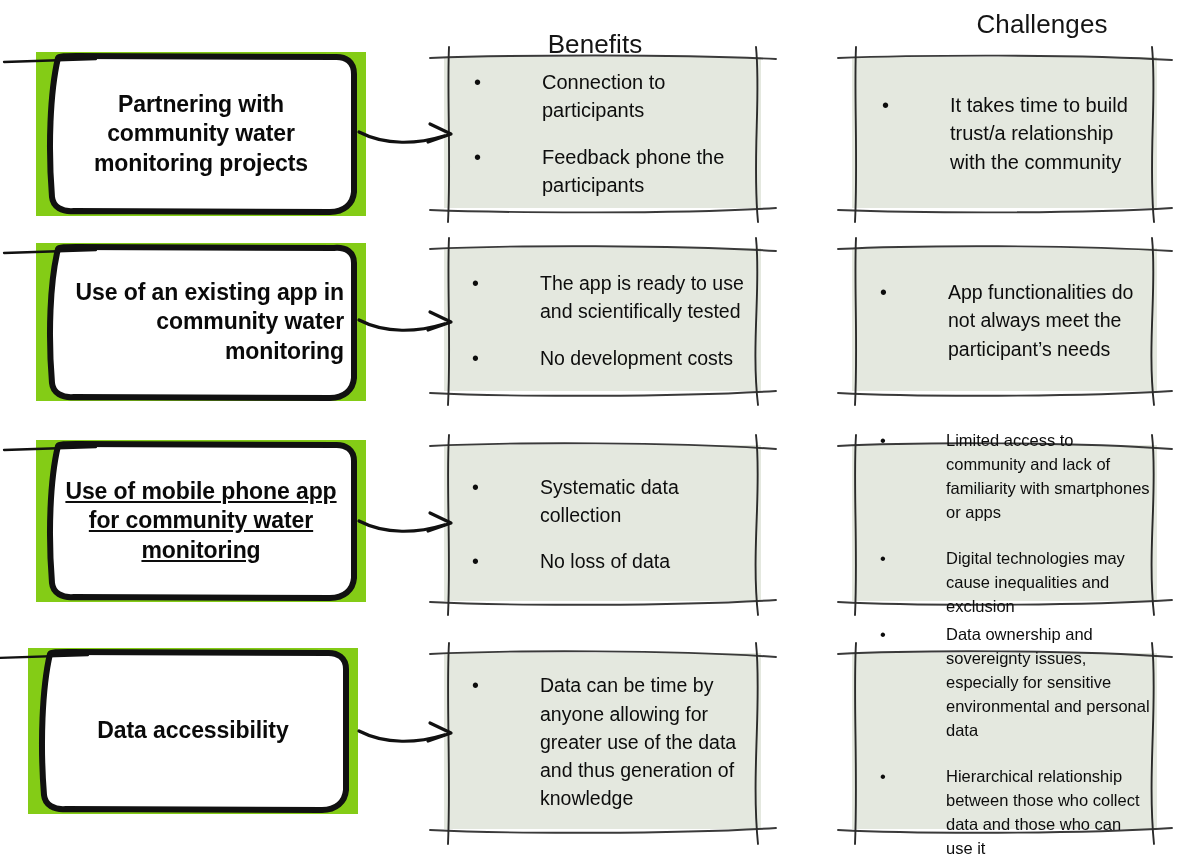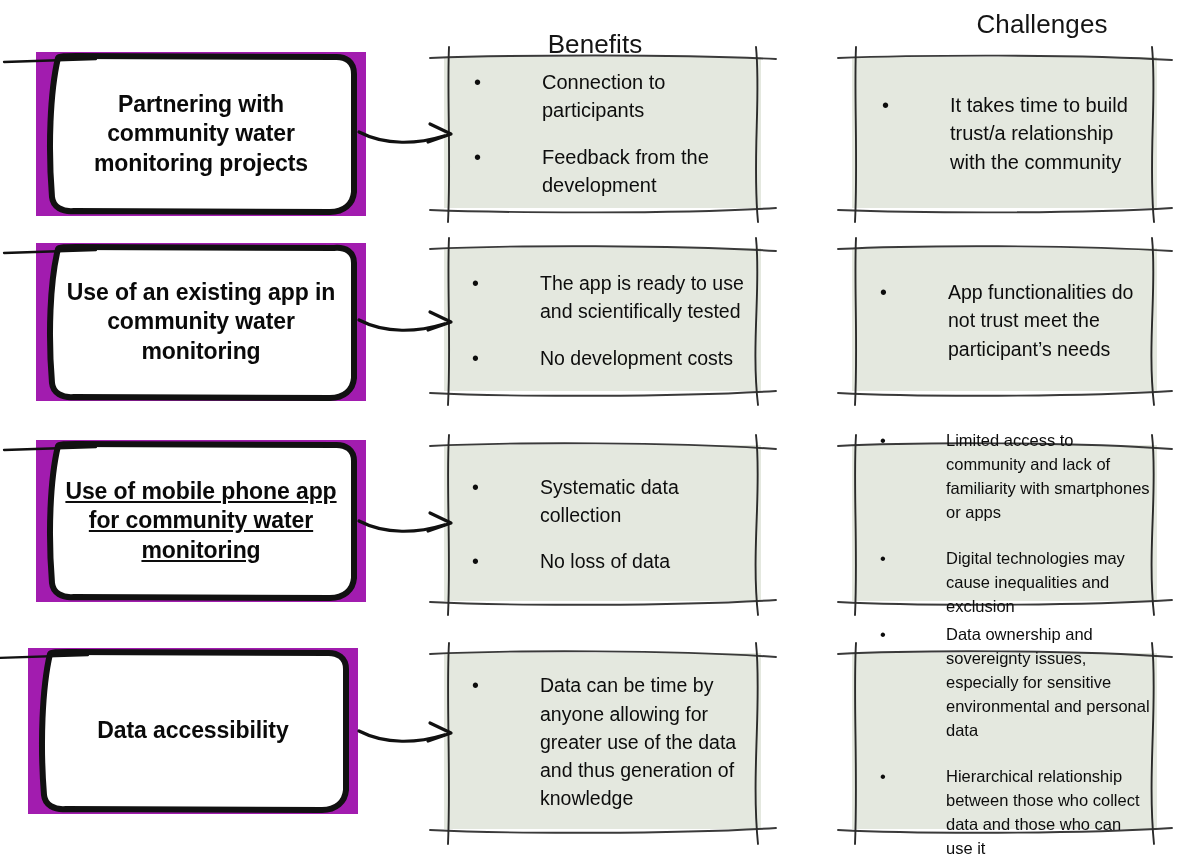--- a/index.html
+++ b/index.html
@@ -42,21 +42,21 @@
   .row { position: absolute; left: 0; width: 1200px; }
 
   
   .topic-box {
     position: absolute;
     box-sizing: border-box;
     display: flex;
     align-items: center;
     justify-content: center;
     text-align: center;
-    background: #a21caf;
+    background: #84cc16;
     z-index: 3;
   }
   .topic-box .topic-label {
     position: relative;
     z-index: 4;
     font-weight: bold;
     font-size: 23px;
     line-height: 1.28;
     color: #0a0a0a;
     padding: 0 22px;
@@ -169,21 +169,21 @@
         <path d="M11,-5 C9,40 13,110 10,170" fill="none" stroke="#2a2a2a" stroke-width="1.9" stroke-linecap="round"></path>
         <path d="M318,-5 C323,45 314,108 320,170" fill="none" stroke="#2a2a2a" stroke-width="1.9" stroke-linecap="round"></path>
       </svg>
       <ul>
         <li>
           <span class="bullet">•</span>
           <span class="txt">Connection to participants</span>
         </li>
         <li>
           <span class="bullet">•</span>
-          <span class="txt">Feedback from the development</span>
+          <span class="txt">Feedback phone the participants</span>
         </li>
       </ul>
     </div>
 
     <div class="list-box lb-lg" style="left:846px; top:52px; width:318px; height:163px;">
       <div class="fill"></div>
       <svg class="sketch-frame" viewBox="0 0 318 163" preserveAspectRatio="none">
         <path d="M-8,6 C70,3 230,2 326,8" fill="none" stroke="#3a3a3a" stroke-width="1.9" stroke-linecap="round"></path>
         <path d="M-8,158 C70,161 230,162 326,156" fill="none" stroke="#3a3a3a" stroke-width="1.9" stroke-linecap="round"></path>
         <path d="M10,-5 C8,40 12,110 9,170" fill="none" stroke="#2a2a2a" stroke-width="1.9" stroke-linecap="round"></path>
@@ -193,21 +193,21 @@
         <li>
           <span class="bullet">•</span>
           <span class="txt">It takes time to build trust/a relationship with the community</span>
         </li>
       </ul>
     </div>
   </div>
 
   <div class="row">
 
-    <div class="topic-box" style="left:36px; top:243px; width:330px; height:158px;">
+    <div class="topic-box" style="left:36px; top:243px; width:330px; height:158px;text-align:right;">
       <svg class="sketch-frame" viewBox="0 0 330 158" preserveAspectRatio="none">
         <path d="M22,6 C14,38 12,92 16,140 C17,150 26,155 38,154 L294,155 C308,155 317,147 318,135 L318,20 C318,9 310,4 298,5 L40,4 C30,4 23,4 22,6 Z" fill="#ffffff" stroke="#111111" stroke-width="6" stroke-linecap="round" stroke-linejoin="round"></path>
         <path d="M-32,10 L60,7" fill="none" stroke="#111111" stroke-width="2.3" stroke-linecap="round"></path>
       </svg>
       <div class="topic-label">Use of an existing app in community water monitoring</div>
     </div>
 
     <svg class="arrow" style="left:356px; top:296px; width:110px; height:50px;" viewBox="0 0 110 50">
       <path d="M3,24 C30,38 62,36 88,28" fill="none" stroke="#111111" stroke-width="3.2" stroke-linecap="round"></path>
       <path d="M74,16 L95,26 L72,34" fill="none" stroke="#111111" stroke-width="3.2" stroke-linecap="round" stroke-linejoin="round"></path>
@@ -237,21 +237,21 @@
       <div class="fill"></div>
       <svg class="sketch-frame" viewBox="0 0 318 155" preserveAspectRatio="none">
         <path d="M-8,6 C70,2 230,2 326,8" fill="none" stroke="#3a3a3a" stroke-width="1.9" stroke-linecap="round"></path>
         <path d="M-8,150 C70,154 230,154 326,148" fill="none" stroke="#3a3a3a" stroke-width="1.9" stroke-linecap="round"></path>
         <path d="M10,-5 C8,38 12,104 9,162" fill="none" stroke="#2a2a2a" stroke-width="1.9" stroke-linecap="round"></path>
         <path d="M306,-5 C311,42 301,102 308,162" fill="none" stroke="#2a2a2a" stroke-width="1.9" stroke-linecap="round"></path>
       </svg>
       <ul>
         <li>
           <span class="bullet">•</span>
-          <span class="txt">App functionalities do not trust meet the participant’s needs</span>
+          <span class="txt">App functionalities do not always meet the participant’s needs</span>
         </li>
       </ul>
     </div>
   </div>
 
   <div class="row">
 
     <div class="topic-box" style="left:36px; top:440px; width:330px; height:162px;text-decoration:underline;">
       <svg class="sketch-frame" viewBox="0 0 330 162" preserveAspectRatio="none">
         <path d="M22,6 C14,39 12,94 16,143 C17,153 26,158 38,157 L294,158 C308,158 317,150 318,138 L318,21 C318,10 310,4 298,5 L40,4 C30,4 23,4 22,6 Z" fill="#ffffff" stroke="#111111" stroke-width="6" stroke-linecap="round" stroke-linejoin="round"></path>

